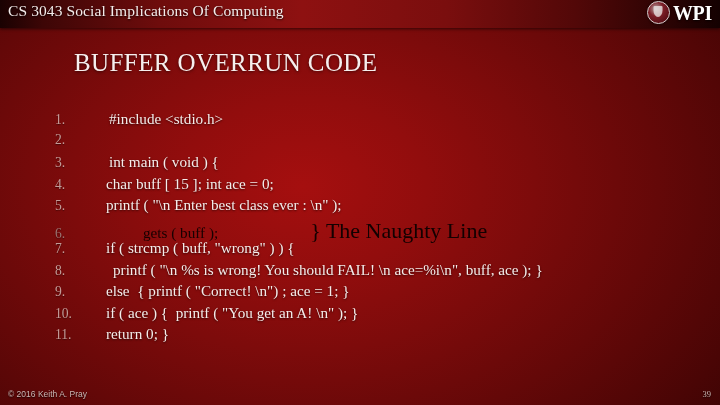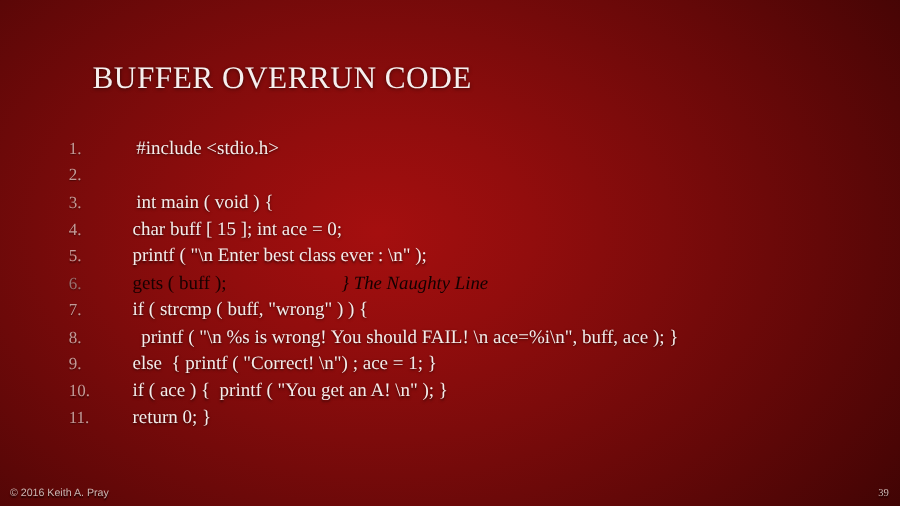--- a/index.html
+++ b/index.html
@@ -137,27 +137,27 @@
   .code-text {
     color: #f4ecea;
     text-shadow: 0 1px 2px rgba(0,0,0,0.6);
   }
   .code-row.naughty .code-num {
     color: #9d7a78;
   }
   .code-row.naughty .code-text {
     color: #170101;
     text-shadow: none;
+    margin-left: 37px;
   }
   .naughty-note {
     color: #120101;
-    font-size: 15px;
+    font-size: 22px;
     text-shadow: none;
     margin-left: 0;
-    font-style: italic;
   }
 
   
   .ind1 { padding-left: 0px; margin-left: 10px; }
   .ind2 { padding-left: 7px; text-align: right; }
   .ind3 { padding-left: 14px; }
 
   
   .footer-copy {
     position: absolute;
@@ -176,20 +176,27 @@
     color: #cbb6b3;
     font-family: "Liberation Serif", "DejaVu Serif", serif;
     text-shadow: 0 1px 1px rgba(0,0,0,0.7);
   }
 </style>
 </head>
 <body>
 
 <div class="slide">
 
+  <div class="header-bar">
+    <div class="header-title">CS 3043 Social Implications Of Computing</div>
+    <div class="wpi-logo">
+      <div class="wpi-seal"></div>
+      <div class="wpi-text">WPI</div>
+    </div>
+  </div>
 
   <div class="slide-title">BUFFER OVERRUN CODE</div>
 
   <div class="code-list">
 
     <div class="code-row">
       <span class="code-num">1.</span>
       <span class="code-text ind1">#include &lt;stdio.h&gt;</span>
     </div>
 

